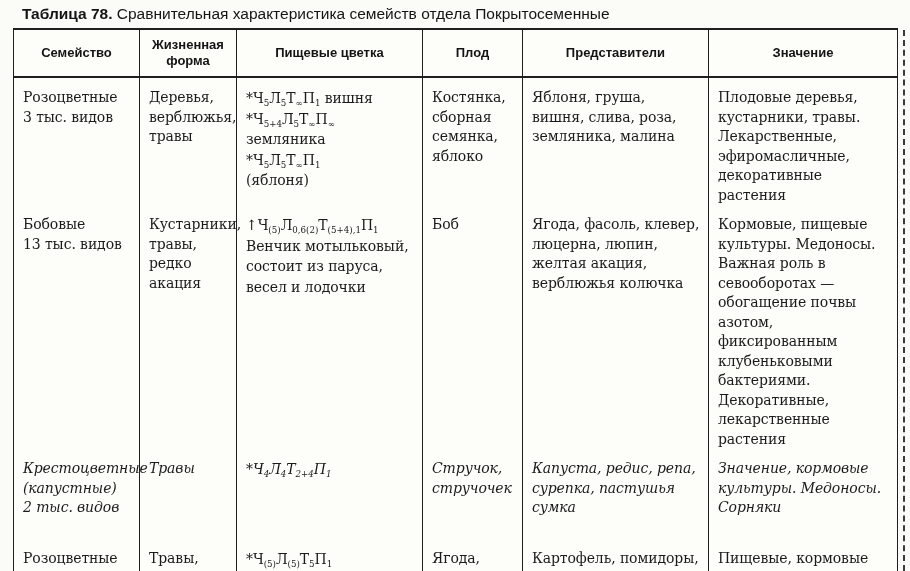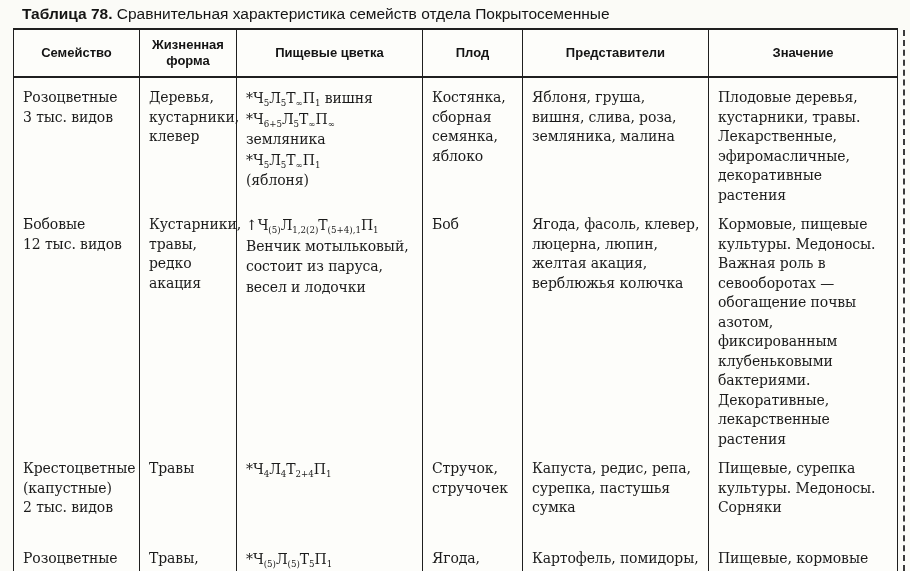--- a/index.html
+++ b/index.html
@@ -54,21 +54,21 @@
   td {
     border-left: 1.5px solid #1f1f1f;
     border-right: 1.5px solid #1f1f1f;
     vertical-align: top;
     padding: 10px 8px 0 9px;
     font-size: 14px; line-height: 19.5px;
     letter-spacing: -0.1px;
   }
   tbody tr.r1 { height: 116px; }
   tbody tr.r2 { height: 174px; }
-  tbody tr.r3 { height: 90px;  }
+  tbody tr.r3 { height: 90px; font-style: italic;  }
   tbody tr.r4 { height: 108px; }
 
   .formula { line-height: 20.5px; }
   sub {
     font-size: 62%;
     vertical-align: -0.3em;
     line-height: 0;
     letter-spacing: 0;
   }
 
@@ -106,53 +106,53 @@
         <th>Представители</th>
         <th>Значение</th>
       </tr>
     </thead>
     <tbody>
       <tr class="r1">
         <td>
           <div>Розоцветные</div>
           <div>3 тыс. видов</div>
         </td>
-        <td>Деревья, кустарники, клевер</td>
+        <td>Деревья, верблюжья, травы</td>
         <td>
-          <div class="formula">*Ч<sub>5</sub>Л<sub>5</sub>Т<sub>∞</sub>П<sub>1</sub> вишня<br>*Ч<sub>6+5</sub>Л<sub>5</sub>Т<sub>∞</sub>П<sub>∞</sub><br>земляника<br>*Ч<sub>5</sub>Л<sub>5</sub>Т<sub>∞</sub>П<sub>1</sub><br>(яблоня)</div>
+          <div class="formula">*Ч<sub>5</sub>Л<sub>5</sub>Т<sub>∞</sub>П<sub>1</sub> вишня<br>*Ч<sub>5+4</sub>Л<sub>5</sub>Т<sub>∞</sub>П<sub>∞</sub><br>земляника<br>*Ч<sub>5</sub>Л<sub>5</sub>Т<sub>∞</sub>П<sub>1</sub><br>(яблоня)</div>
         </td>
         <td>Костянка, сборная семянка, яблоко</td>
         <td>Яблоня, груша, вишня, слива, роза, земляника, малина</td>
         <td>Плодовые деревья, кустарники, травы. Лекарственные, эфиромасличные, декоративные растения</td>
       </tr>
       <tr class="r2">
         <td>
           <div>Бобовые</div>
-          <div>12 тыс. видов</div>
+          <div>13 тыс. видов</div>
         </td>
         <td>Кустарники, травы, редко акация</td>
         <td>
-          <div class="formula">↑Ч<sub>(5)</sub>Л<sub>1,2(2)</sub>Т<sub>(5+4),1</sub>П<sub>1</sub><br>Венчик мотыльковый, состоит из паруса, весел и лодочки</div>
+          <div class="formula">↑Ч<sub>(5)</sub>Л<sub>0,6(2)</sub>Т<sub>(5+4),1</sub>П<sub>1</sub><br>Венчик мотыльковый, состоит из паруса, весел и лодочки</div>
         </td>
         <td>Боб</td>
         <td>Ягода, фасоль, клевер, люцерна, люпин, желтая акация, верблюжья колючка</td>
         <td>Кормовые, пищевые культуры. Медоносы. Важная роль в севооборотах — обогащение почвы азотом, фиксированным клубеньковыми бактериями. Декоративные, лекарственные растения</td>
       </tr>
       <tr class="r3">
         <td>
           <div>Крестоцветные (капустные)</div>
           <div>2 тыс. видов</div>
         </td>
         <td>Травы</td>
         <td>
           <div class="formula">*Ч<sub>4</sub>Л<sub>4</sub>Т<sub>2+4</sub>П<sub>1</sub></div>
         </td>
         <td>Стручок, стручочек</td>
         <td>Капуста, редис, репа, сурепка, пастушья сумка</td>
-        <td>Пищевые, сурепка культуры. Медоносы. Сорняки</td>
+        <td>Значение, кормовые культуры. Медоносы. Сорняки</td>
       </tr>
       <tr class="r4">
         <td>
           <div>Розоцветные</div>
           <div>2200 видов</div>
         </td>
         <td>Травы, реже кустарники</td>
         <td>
           <div class="formula">*Ч<sub>(5)</sub>Л<sub>(5)</sub>Т<sub>5</sub>П<sub>1</sub></div>
         </td>

